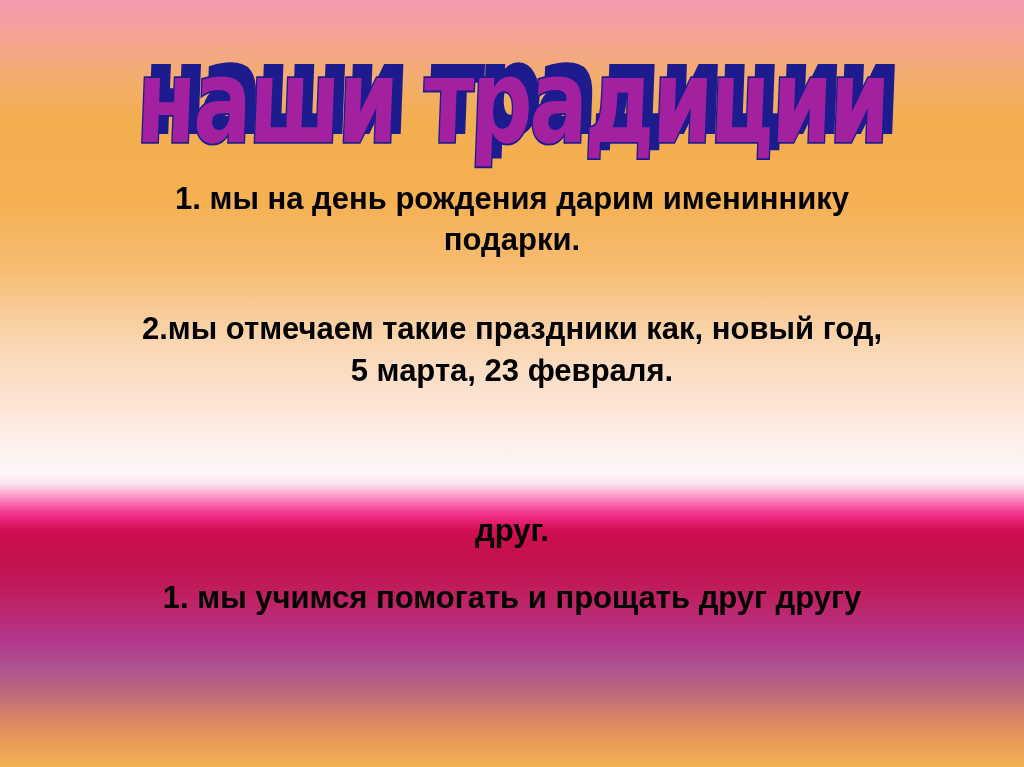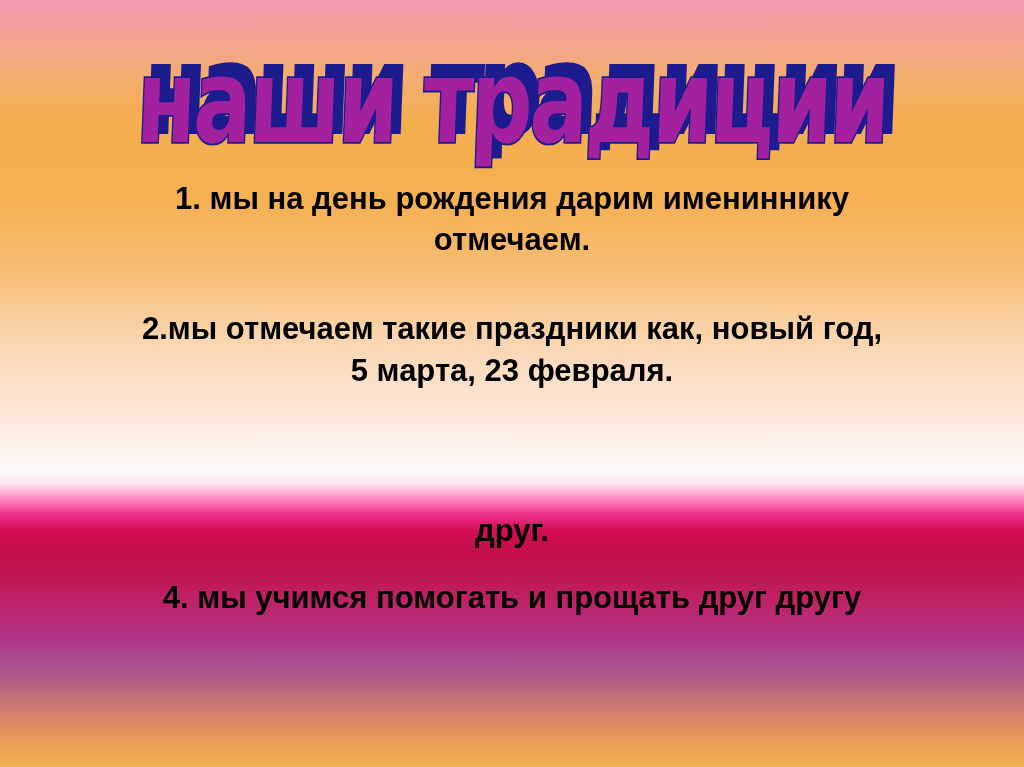--- a/index.html
+++ b/index.html
@@ -126,32 +126,32 @@
     <div class="wordart">
       <span class="wa-shadow">наши традиции</span>
       <span class="wa-face">наши традиции</span>
     </div>
   </div>
 
   <div class="body">
 
     <p class="item item-1">
       <span>1. мы на день рождения дарим имениннику</span><br>
-      <span>отмечаем.</span>
+      <span>подарки.</span>
     </p>
 
     <p class="item item-2">
       <span>2.мы отмечаем такие праздники как, новый год,</span><br>
       <span>5 марта, 23 февраля.</span>
     </p>
 
     <p class="item item-3">
       <br>
       <span>друг.</span>
     </p>
 
     <p class="item item-4">
-      <span>4. мы учимся помогать и прощать друг другу</span>
+      <span>1. мы учимся помогать и прощать друг другу</span>
     </p>
 
   </div>
 
 </div>
 
 </body></html>

